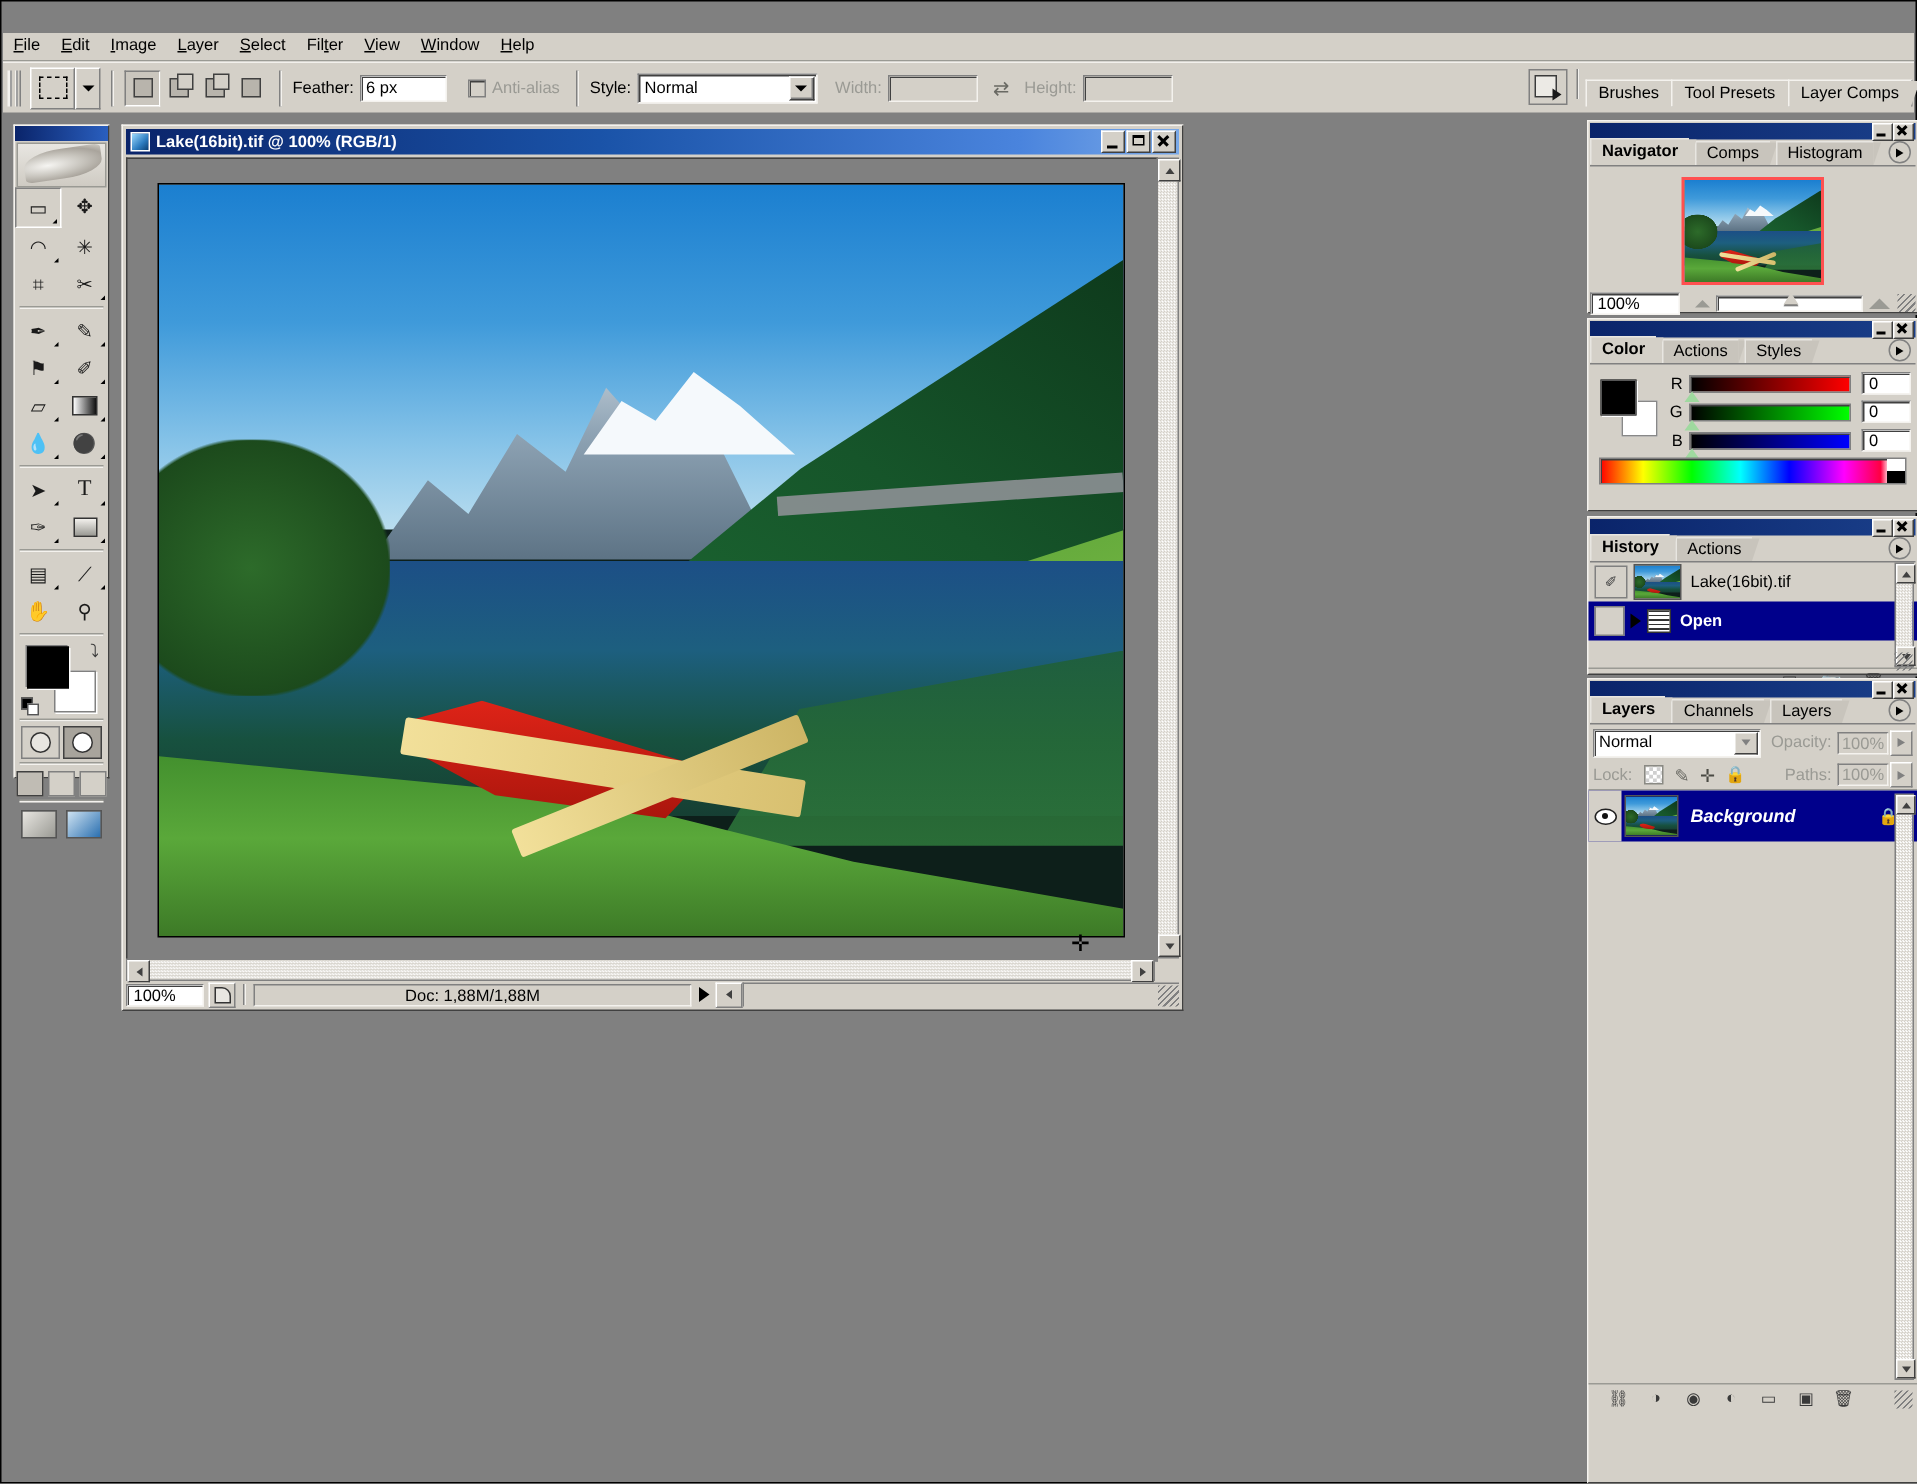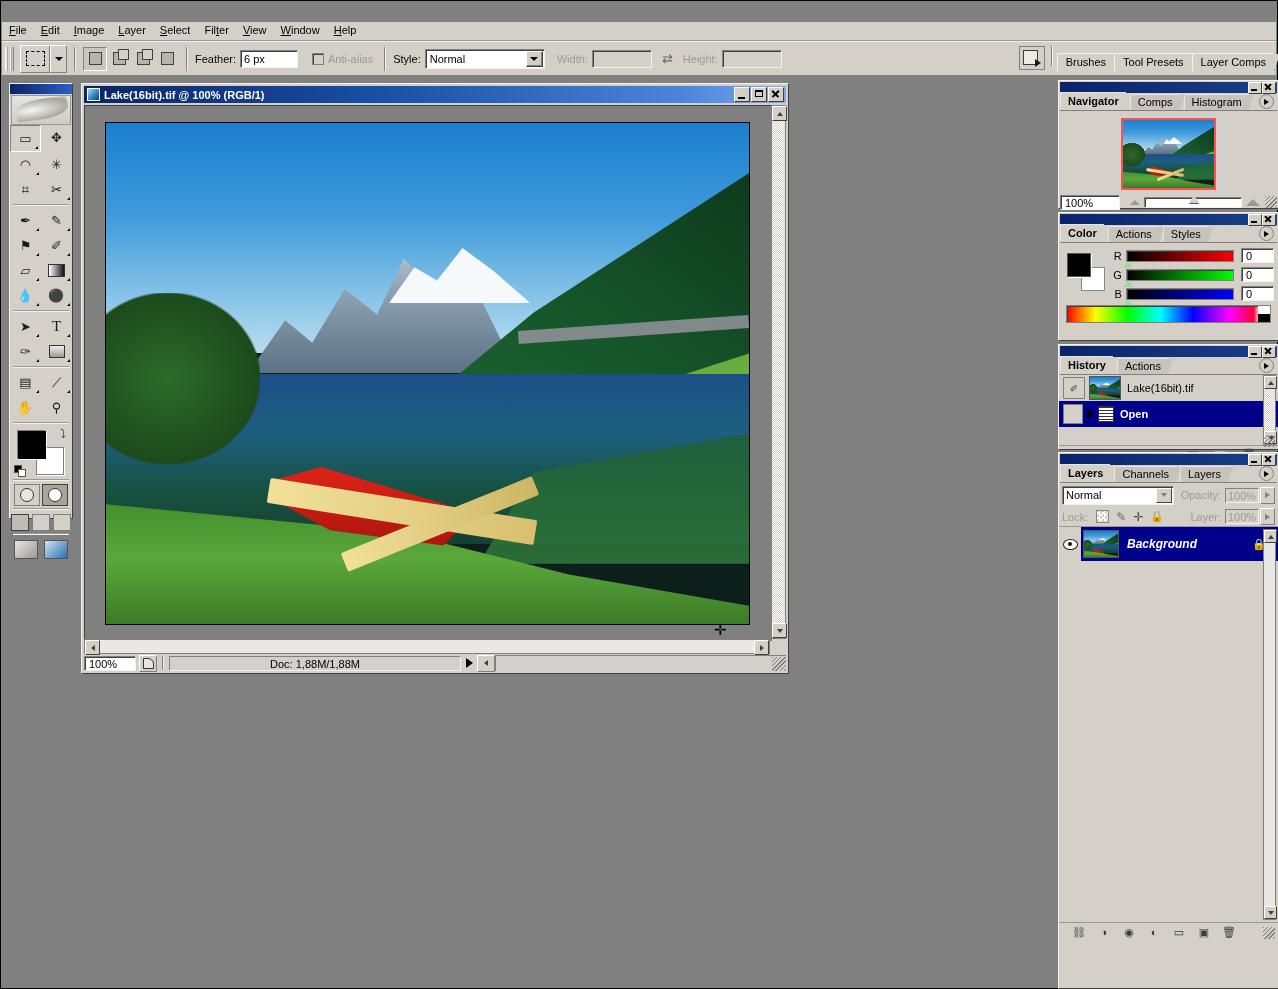--- a/index.html
+++ b/index.html
@@ -955,21 +955,21 @@
       <span class="lbl dim">Lock:</span>
       <span style="width:4px"></span>
       <span style="display:inline-block;width:11px;height:11px;border:1px solid #8a8a84;background:repeating-conic-gradient(#ffffff 0% 25%,#cfcfcf 0% 50%) 0/5px 5px;"></span>
       <span style="width:7px"></span>
       <span style="font-size:12px;color:#6a6a64;">✎</span>
       <span style="width:7px"></span>
       <span style="font-size:12px;color:#4a4a44;">✛</span>
       <span style="width:7px"></span>
       <span style="font-size:11px;color:#6a6a64;">🔒</span>
       <span style="flex:1"></span>
-      <span class="lbl dim">Layer:</span>
+      <span class="lbl dim">Paths:</span>
       <span class="spin">100%</span>
       <span class="spinbtn">
           <span style="width:0;height:0;border-top:3px solid transparent;border-bottom:3px solid transparent;border-left:5px solid #808080;"></span>
         </span>
     </div>
 
     <div style="position:relative;height:395px;background:#d4d0c8;">
       <div class="layer-row">
         <div class="eye">
           <span style="display:inline-block;width:13px;height:9px;border:1px solid #222;border-radius:50%;background:#fff;position:relative;">

